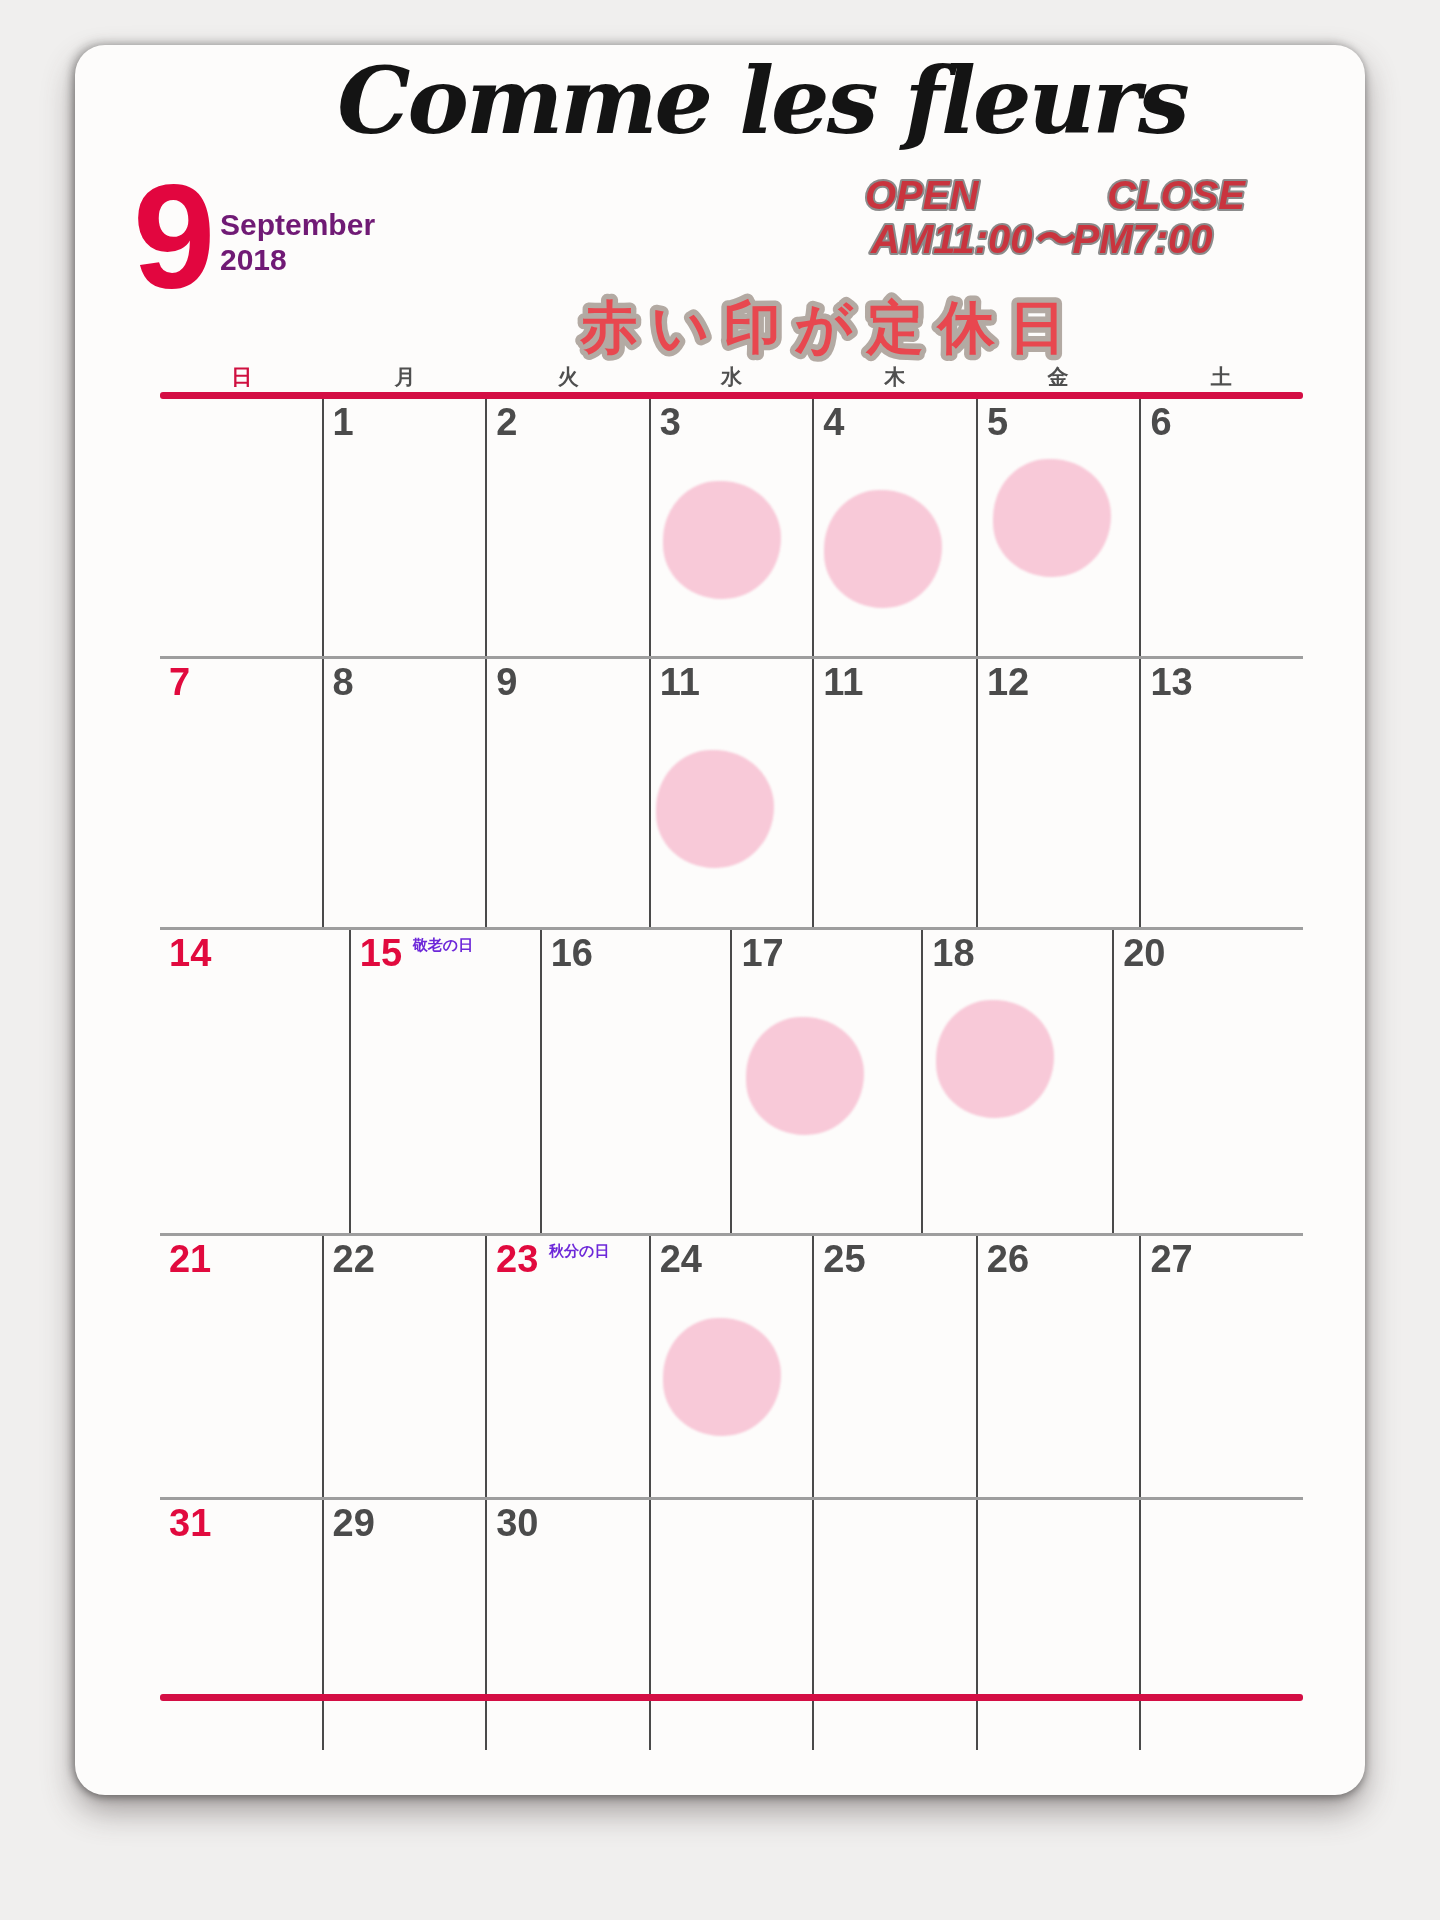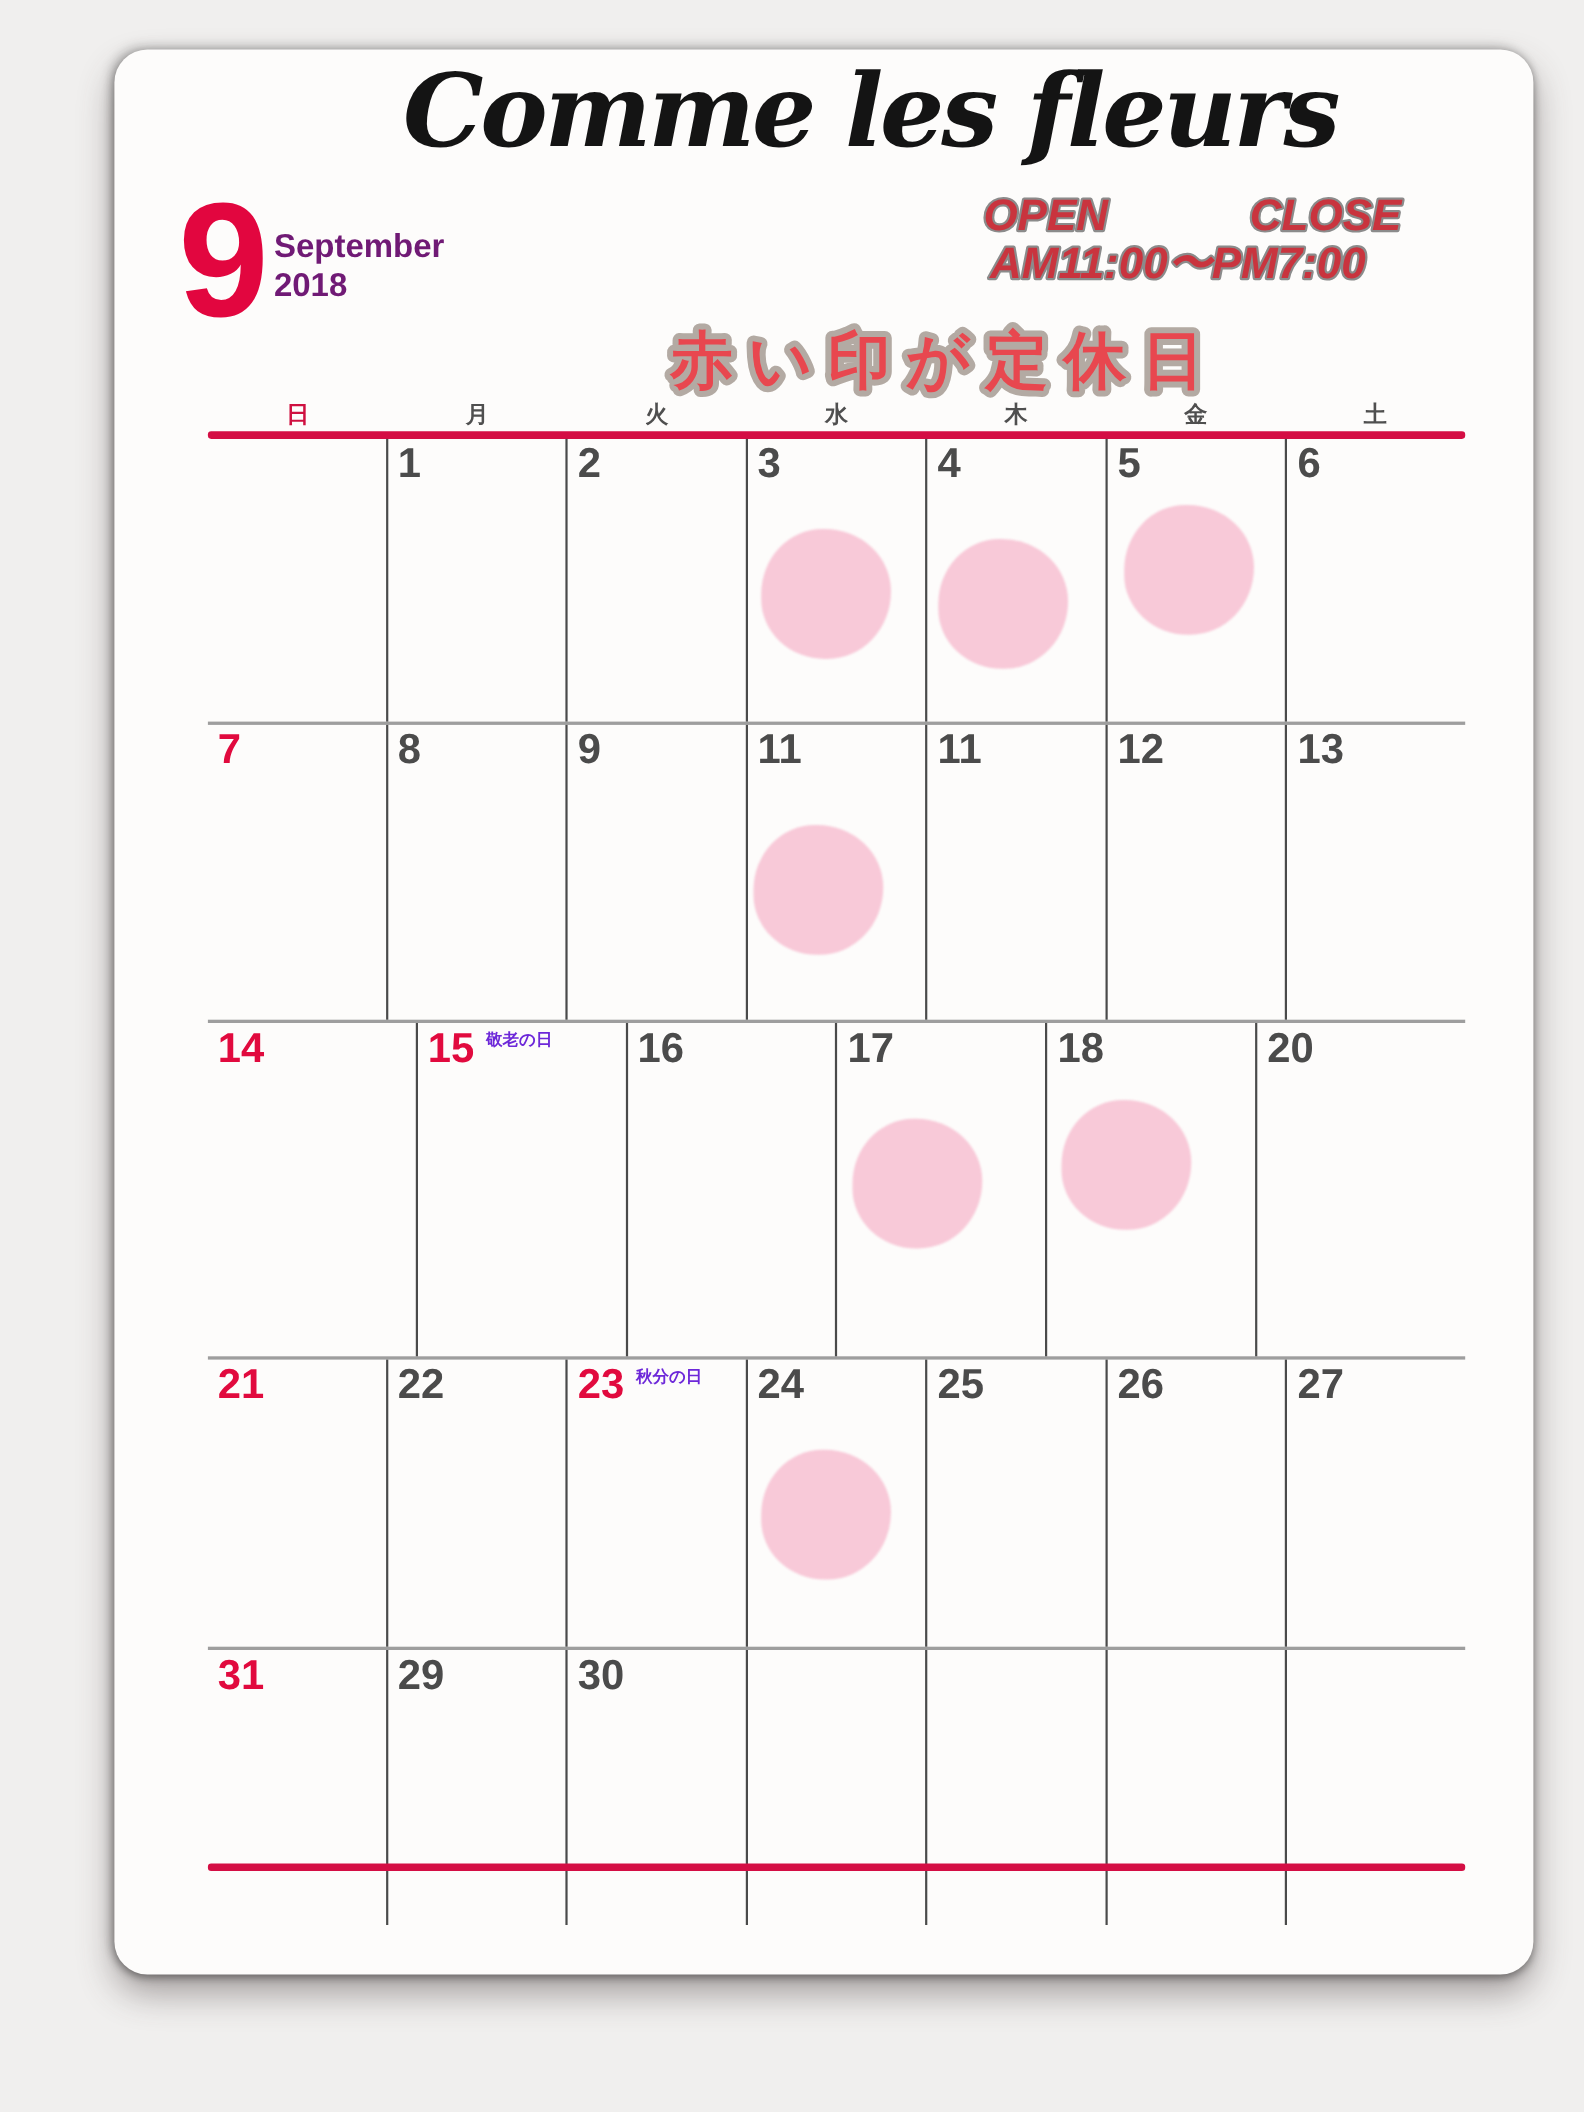--- a/index.html
+++ b/index.html
@@ -1,19 +1,19 @@
 <!DOCTYPE html>
 <html><head>
 <meta charset="utf-8">
 <style>
   html,body{margin:0;padding:0;width:1440px;height:1920px;background:#f0efee;overflow:hidden;
     font-family:"Liberation Sans","DejaVu Sans",sans-serif;}
   .stage{position:relative;width:1440px;height:1920px;}
   .card{position:absolute;left:75px;top:45px;width:1290px;height:1750px;background:#fdfcfb;
-    border-radius:30px;box-shadow:0 3px 8px rgba(0,0,0,.35),0 16px 32px rgba(70,60,60,.45),-4px -3px 10px rgba(0,0,0,.18);margin-left:29px;}
+    border-radius:30px;box-shadow:0 3px 8px rgba(0,0,0,.35),0 16px 32px rgba(70,60,60,.45),-4px -3px 10px rgba(0,0,0,.18);}
   
   .title{position:absolute;left:0;top:2px;width:100%;text-align:center;transform:translateX(42px);
     font-family:"DejaVu Serif","Liberation Serif",serif;font-style:italic;font-weight:bold;
     font-size:92px;letter-spacing:-3px;color:#141414;white-space:nowrap;}
   
   .month-digit{position:absolute;left:58px;top:118px;font-size:148px;line-height:1;font-weight:bold;
     color:#e2063f;}
   .month-text{position:absolute;left:145px;top:162px;color:#701a75;font-weight:bold;line-height:1.18;}
   .month-name{font-size:30px;}
   .month-year{font-size:30px;}
@@ -29,21 +29,21 @@
   .weekday-row{position:absolute;left:85px;top:318px;width:1143px;height:26px;display:flex;}
   .weekday{flex:1;text-align:center;font-size:21px;font-weight:bold;color:#4f4f4f;}
   .weekday.sun{color:#cf1040;}
   .rule{position:absolute;left:85px;width:1143px;height:7px;background:#d40e44;border-radius:3px;}
   .rule.top{top:347px;}
   .rule.bottom{top:1649px;}
   
   .grid{position:absolute;left:85px;top:354px;width:1143px;}
   .week-row{display:flex;box-sizing:border-box;}
   .week-row + .week-row{border-top:3px solid #9e9e9e;}
-  .row-0{height:257px;}.row-1{height:271px;}.row-2{height:306px;}.row-3{height:264px;}.row-4{height:253px;}
+  .row-0{height:257px;}.row-1{height:271px;}.row-2{height:306px;}.row-3{height:264px;justify-content:flex-end;}.row-4{height:253px;}
   .cell{flex:1;position:relative;box-sizing:border-box;}
   .cell + .cell{border-left:2px solid #4a4a4a;}
   .date-num{position:absolute;left:9px;top:2px;font-size:38px;font-weight:bold;color:#4b4b4b;}
   .date-num.red{color:#e10a3e;}
   .holiday-label{position:absolute;left:62px;top:6px;font-size:15px;font-weight:bold;color:#6d28d9;white-space:nowrap;}
   .dot{position:absolute;width:118px;height:118px;background:#f8c9d8;filter:blur(1px);
     border-radius:48% 52% 50% 50% / 51% 49% 53% 47%;}
   .cell[data-date="3"]  .dot{top:82px;left:12px;}
   .cell[data-date="4"]  .dot{top:91px;left:10px;}
   .cell[data-date="5"]  .dot{top:60px;left:15px;}

